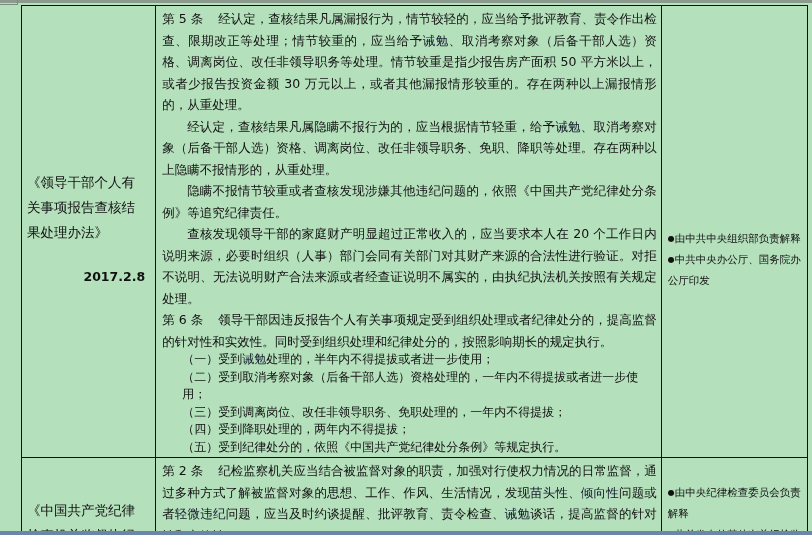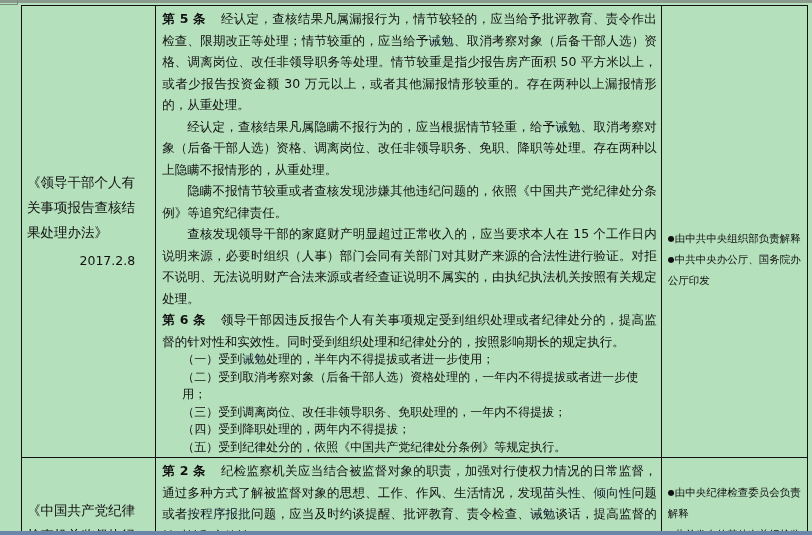--- a/index.html
+++ b/index.html
@@ -33,28 +33,28 @@
   }
   .col-title { width:134px; }
   .col-body { width:505px; }
   .col-note { width:146px; }
 
   .title-cell {
     position:relative;
     font-size:13.5px; line-height:25px;
     padding:0 4px 0 5px !important;
   }
-  .title-wrap { position:absolute; left:5px; right:20px; }
+  .title-wrap { position:absolute; left:5px; right:10px; }
   .title-text { display:block; }
   .title-date { display:block; text-align:right; font-size:12.5px; }
 
   .body-cell { padding:2px 4px 0 6px !important; }
   .para { font-size:12.5px; line-height:21.5px; margin:0; text-align:justify; }
   .para.indent { text-indent:2em; }
-  .art { font-weight:bold; margin-right:1.2em; }
+  .art { font-weight:normal; margin-right:1.2em; }
   .item { font-size:12px; line-height:17.5px; padding-left:20px;font-family:Liberation Mono, monospace; }
   .red { color:#0f172a; }
   .body-split { border-top:1.5px solid #111; margin:0 -4px 0 -6px; padding:2px 4px 0 6px; }
 
   .note-cell { font-size:10.5px; line-height:21px; padding:0 3px 0 6px !important; position:relative; }
   .note-wrap { position:absolute; left:6px; right:3px; }
   .note-item { display:block; }
   .note-item::before { content:"●"; font-size:8px; vertical-align:1px; }
 </style>
 </head>
@@ -68,28 +68,28 @@
     <col class="col-title">
       <col class="col-body">
       <col class="col-note">
   </colgroup>
 
   <tbody>
       <tr style="height:369px;">
     <td class="title-cell">
       <div class="title-wrap" style="top:164px;">
         <span class="title-text">《领导干部个人有关事项报告查核结果处理办法》</span>
-        <span class="title-date" style="margin-top:3px;">2017.2.8</span>
+        <span class="title-date" style="margin-top:19px;font-weight:bold;">2017.2.8</span>
       </div>
     </td>
     <td class="body-cell">
       <p class="para"><span class="art">第 5 条</span><span>经认定，查核结果凡属漏报行为，情节较轻的，应当给予批评教育、责令作出检查、限期改正等处理；情节较重的，应当给予</span><span class="red">诫勉</span><span>、取消考察对象（后备干部人选）资格、调离岗位、改任非领导职务等处理。情节较重是指少报告房产面积 50 平方米以上，或者少报告投资金额 30 万元以上，或者其他漏报情形较重的。存在两种以上漏报情形的，从重处理。</span></p>
       <p class="para indent"><span>经认定，查核结果凡属隐瞒不报行为的，应当根据情节轻重，给予</span><span class="red">诫勉</span><span>、取消考察对象（后备干部人选）资格、调离岗位、改任非领导职务、免职、降职等处理。存在两种以上隐瞒不报情形的，从重处理。</span></p>
       <p class="para indent">隐瞒不报情节较重或者查核发现涉嫌其他违纪问题的，依照《中国共产党纪律处分条例》等追究纪律责任。</p>
-      <p class="para indent">查核发现领导干部的家庭财产明显超过正常收入的，应当要求本人在 15 个工作日内说明来源，必要时组织（人事）部门会同有关部门对其财产来源的合法性进行验证。对拒不说明、无法说明财产合法来源或者经查证说明不属实的，由执纪执法机关按照有关规定处理。</p>
+      <p class="para indent">查核发现领导干部的家庭财产明显超过正常收入的，应当要求本人在 20 个工作日内说明来源，必要时组织（人事）部门会同有关部门对其财产来源的合法性进行验证。对拒不说明、无法说明财产合法来源或者经查证说明不属实的，由执纪执法机关按照有关规定处理。</p>
       <p class="para"><span class="art">第 6 条</span><span>领导干部因违反报告个人有关事项规定受到组织处理或者纪律处分的，提高监督的针对性和实效性。同时受到组织处理和纪律处分的，按照影响期长的规定执行。</span></p>
       <div class="item"><span>（一）受到</span><span class="red">诫勉</span><span>处理的，半年内不得提拔或者进一步使用；</span></div>
       <div class="item">（二）受到取消考察对象（后备干部人选）资格处理的，一年内不得提拔或者进一步使用；</div>
       <div class="item">（三）受到调离岗位、改任非领导职务、免职处理的，一年内不得提拔；</div>
       <div class="item">（四）受到降职处理的，两年内不得提拔；</div>
       <div class="item">（五）受到纪律处分的，依照《中国共产党纪律处分条例》等规定执行。</div>
     </td>
     <td class="note-cell">
       <div class="note-wrap" style="top:222px;">
         <span class="note-item">由中共中央组织部负责解释</span>
@@ -100,21 +100,21 @@
 
   <tr style="height:155px;">
     <td class="title-cell">
       <div class="title-wrap" style="top:40px;">
         <span class="title-text">《中国共产党纪律检查机关监督执纪工作规则》</span>
 
       </div>
     </td>
     <td class="body-cell" style="padding-top:0 !important;">
       <div style="padding-top:2px;">
-        <p class="para"><span class="art">第 2 条</span><span>纪检监察机关应当结合被监督对象的职责，加强对行使权力情况的日常监督，通过多种方式了解被监督对象的思想、工作、作风、生活情况，发现</span><span class="red">苗头性、倾向性</span><span>问题或者</span><span class="red">按程序报批</span><span>问题，应当及时约谈提醒、批评教育、责令检查、</span><span class="red">诫勉</span><span>谈话，提高监督的针对性和实效性。</span></p>
+        <p class="para"><span class="art">第 2 条</span><span>纪检监察机关应当结合被监督对象的职责，加强对行使权力情况的日常监督，通过多种方式了解被监督对象的思想、工作、作风、生活情况，发现</span><span class="red">苗头性、倾向性</span><span>问题或者</span><span class="red">轻微违纪</span><span>问题，应当及时约谈提醒、批评教育、责令检查、</span><span class="red">诫勉</span><span>谈话，提高监督的针对性和实效性。</span></p>
       </div>
       <div class="body-split">
         <p class="para"><span class="art">第 30 条</span><span>承办部门应当在谈话结束或者收到函询回复后 1 个月内写出情况报告和处置意见，按程序报批。根据不同情形作出相应处理：</span></p>
 
       </div>
     </td>
     <td class="note-cell">
       <div class="note-wrap" style="top:24px;">
         <span class="note-item">由中央纪律检查委员会负责解释</span>
         <span class="note-item">此前发布的其他有关纪检监察机关监督执纪工作的规定，凡与本规则不一致的，按照本规则执行</span>

